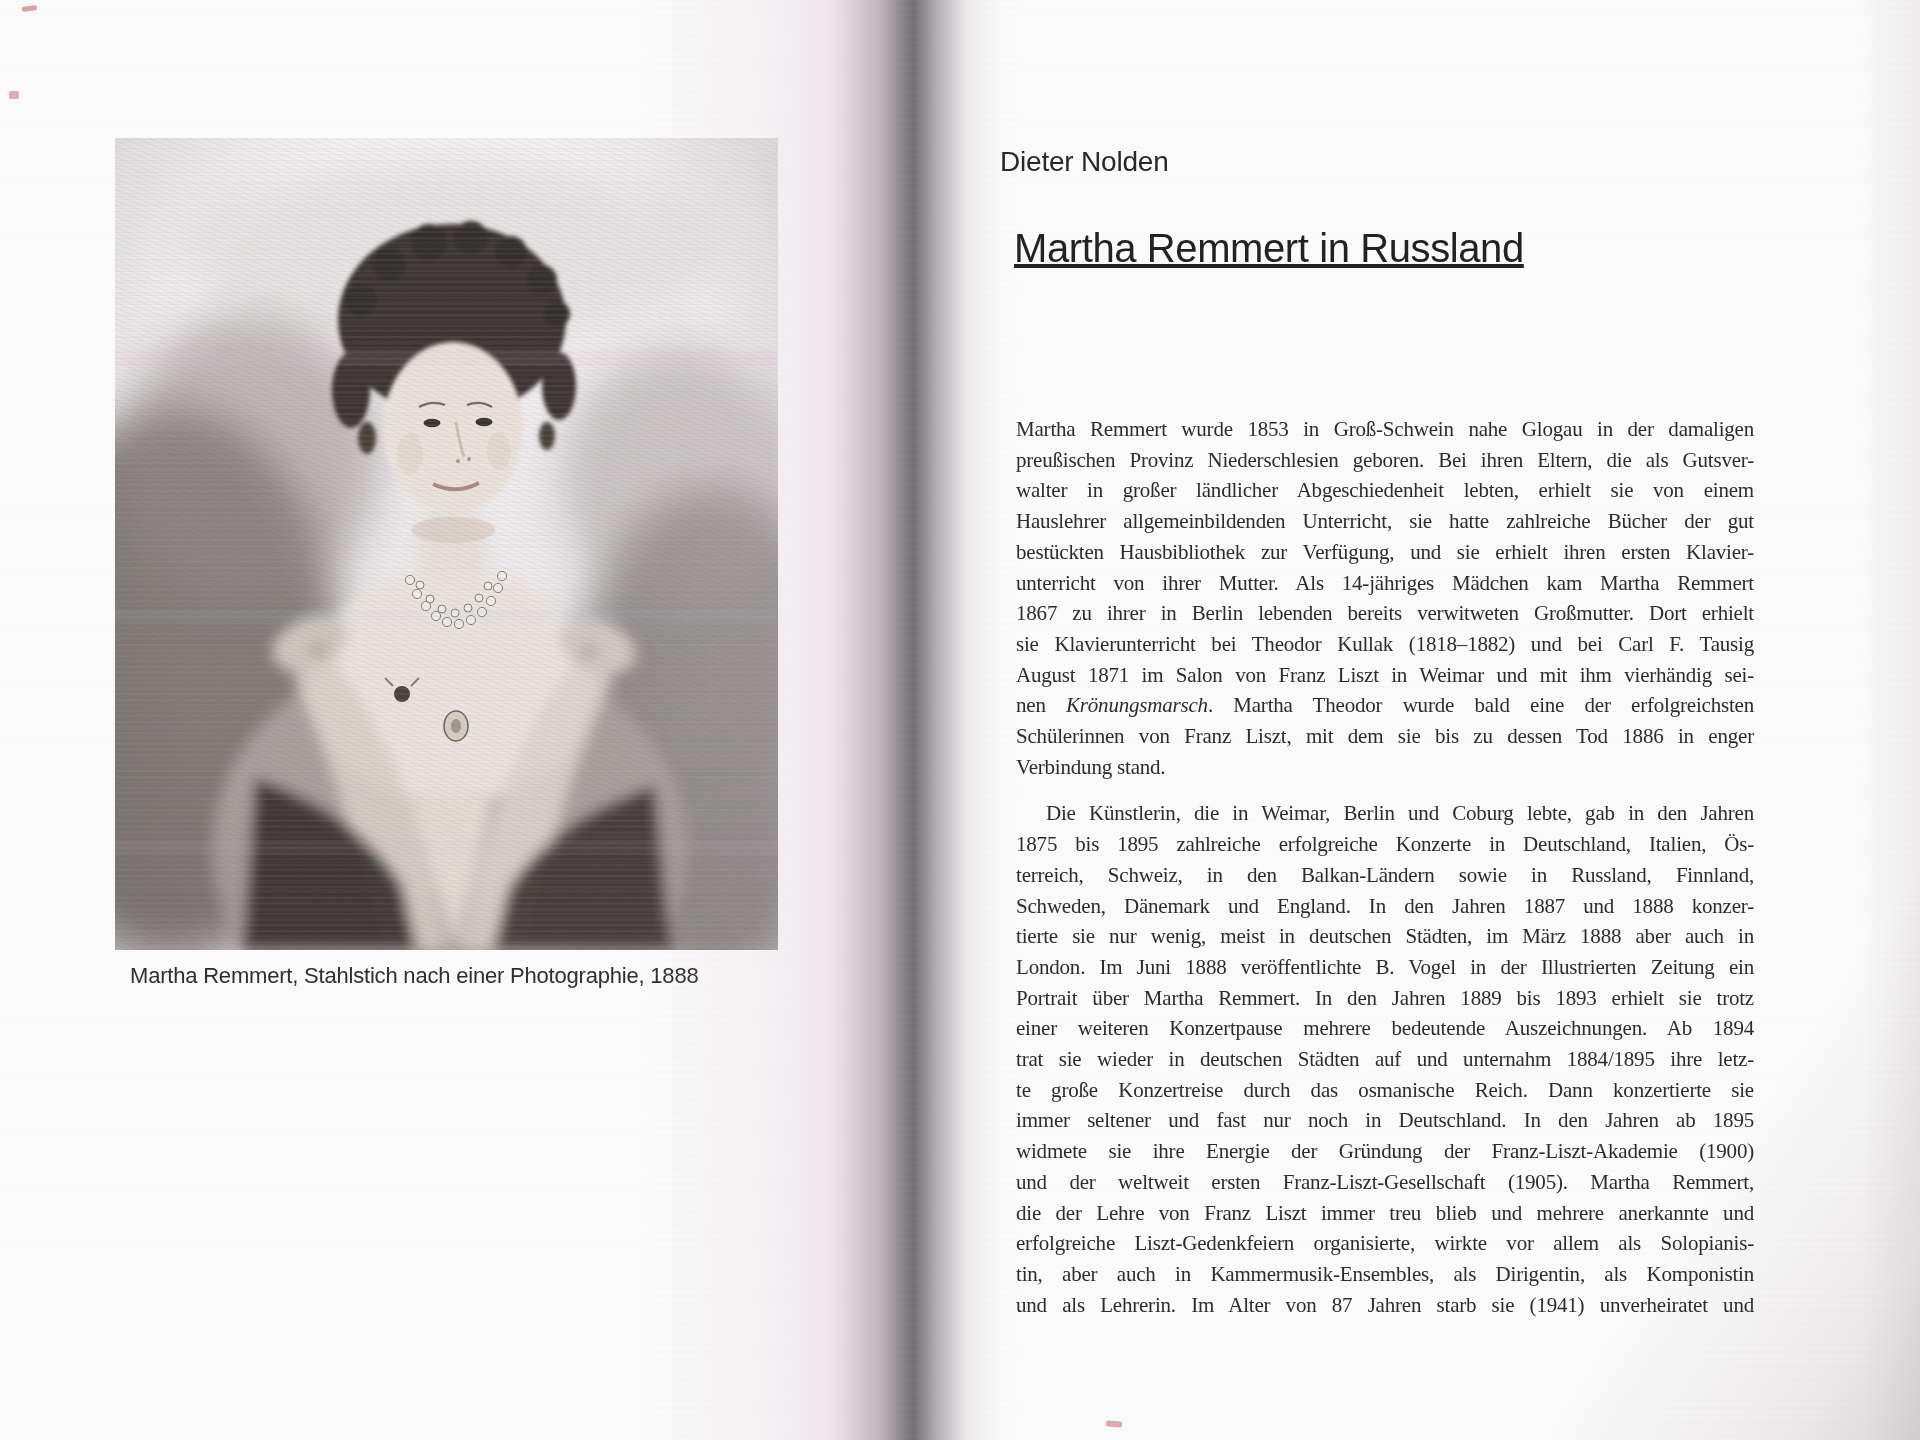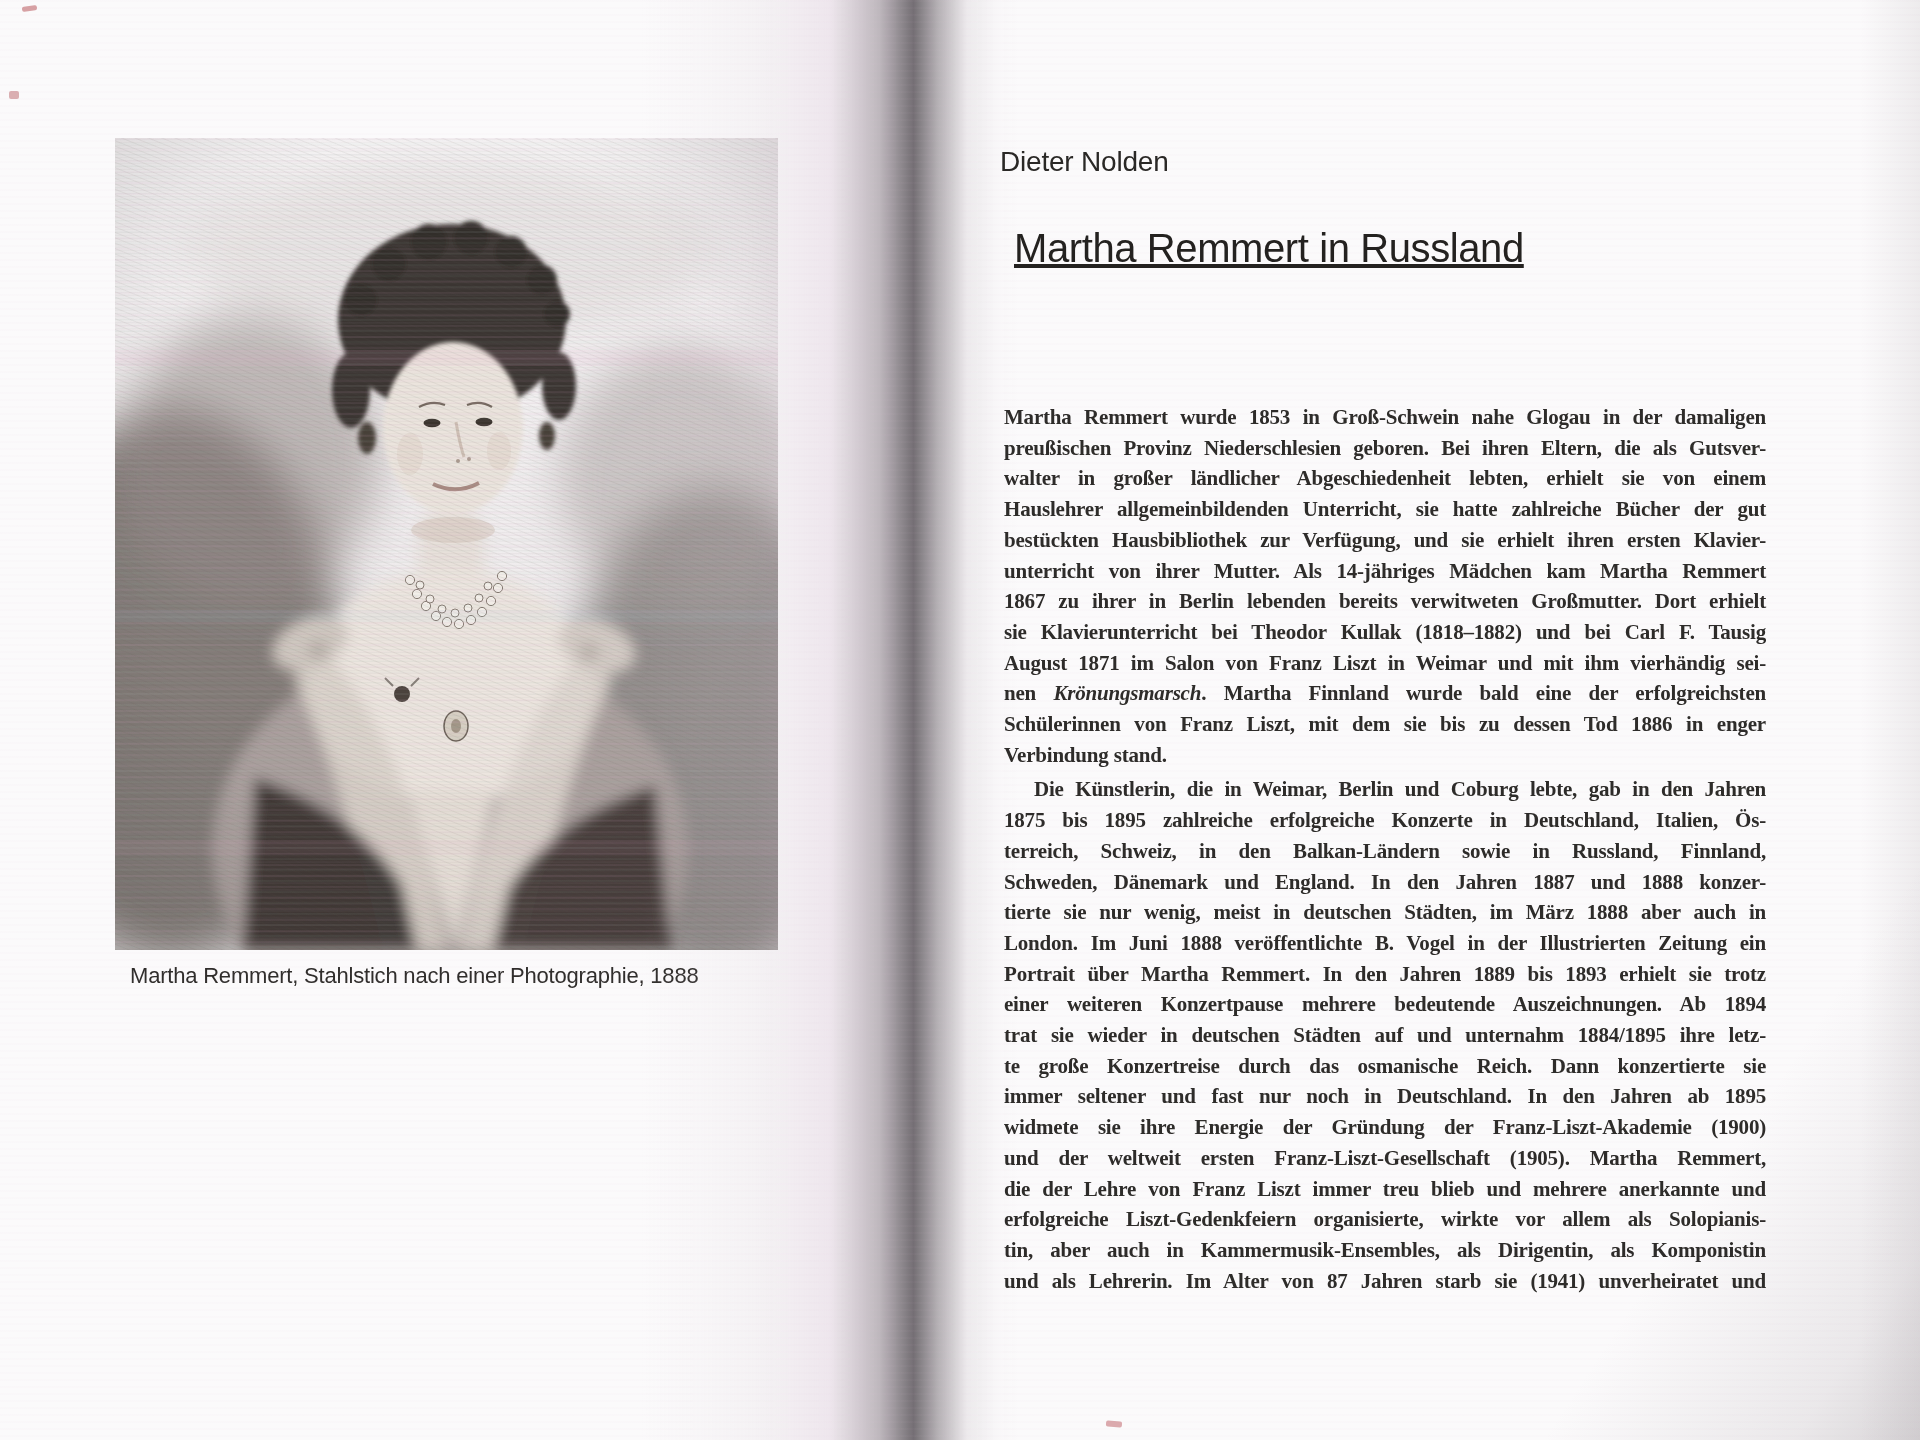--- a/index.html
+++ b/index.html
@@ -73,21 +73,21 @@
   .title{
     position:absolute;left:998px;top:210px;margin:16px;
     font-size:40px;font-weight:400;color:#242220;letter-spacing:-0.4px;text-decoration:underline;
   }
   .body-text{
     position:absolute;left:1000px;top:398px;width:770px;
     font-family:"Liberation Serif","DejaVu Serif",serif;
     font-size:21px;line-height:30.7px;letter-spacing:-0.2px;
     color:#2e2c2a;
   }
-  .paragraph{margin:4px;font-weight:bold;}
+  .paragraph{margin:16px;}
   .line{text-align:justify;text-align-last:justify;}
   .line.flush-left{text-align-last:left;}
   .paragraph:not(:first-child) .line:first-child{text-indent:30px;}
   .it{font-style:italic;}
 </style>
 </head>
 <body>
 
 <div class="spread">
 
@@ -236,21 +236,21 @@
         <div class="paragraph">
           <div class="line"><span>Martha Remmert wurde 1853 in Groß-Schwein nahe Glogau in der damaligen</span></div>
           <div class="line"><span>preußischen Provinz Niederschlesien geboren. Bei ihren Eltern, die als Gutsver-</span></div>
           <div class="line"><span>walter in großer ländlicher Abgeschiedenheit lebten, erhielt sie von einem</span></div>
           <div class="line"><span>Hauslehrer allgemeinbildenden Unterricht, sie hatte zahlreiche Bücher der gut</span></div>
           <div class="line"><span>bestückten Hausbibliothek zur Verfügung, und sie erhielt ihren ersten Klavier-</span></div>
           <div class="line"><span>unterricht von ihrer Mutter. Als 14-jähriges Mädchen kam Martha Remmert</span></div>
           <div class="line"><span>1867 zu ihrer in Berlin lebenden bereits verwitweten Großmutter. Dort erhielt</span></div>
           <div class="line"><span>sie Klavierunterricht bei Theodor Kullak (1818–1882) und bei Carl F. Tausig</span></div>
           <div class="line"><span>August 1871 im Salon von Franz Liszt in Weimar und mit ihm vierhändig sei-</span></div>
-          <div class="line"><span>nen </span><span class="it">Krönungsmarsch</span><span>. Martha Finnland wurde bald eine der erfolgreichsten</span></div>
+          <div class="line"><span>nen </span><span class="it">Krönungsmarsch</span><span>. Martha Theodor wurde bald eine der erfolgreichsten</span></div>
           <div class="line"><span>Schülerinnen von Franz Liszt, mit dem sie bis zu dessen Tod 1886 in enger</span></div>
           <div class="line flush-left"><span>Verbindung stand.</span></div>
         </div>
         <div class="paragraph">
           <div class="line"><span>Die Künstlerin, die in Weimar, Berlin und Coburg lebte, gab in den Jahren</span></div>
           <div class="line"><span>1875 bis 1895 zahlreiche erfolgreiche Konzerte in Deutschland, Italien, Ös-</span></div>
           <div class="line"><span>terreich, Schweiz, in den Balkan-Ländern sowie in Russland, Finnland,</span></div>
           <div class="line"><span>Schweden, Dänemark und England. In den Jahren 1887 und 1888 konzer-</span></div>
           <div class="line"><span>tierte sie nur wenig, meist in deutschen Städten, im März 1888 aber auch in</span></div>
           <div class="line"><span>London. Im Juni 1888 veröffentlichte B. Vogel in der Illustrierten Zeitung ein</span></div>

